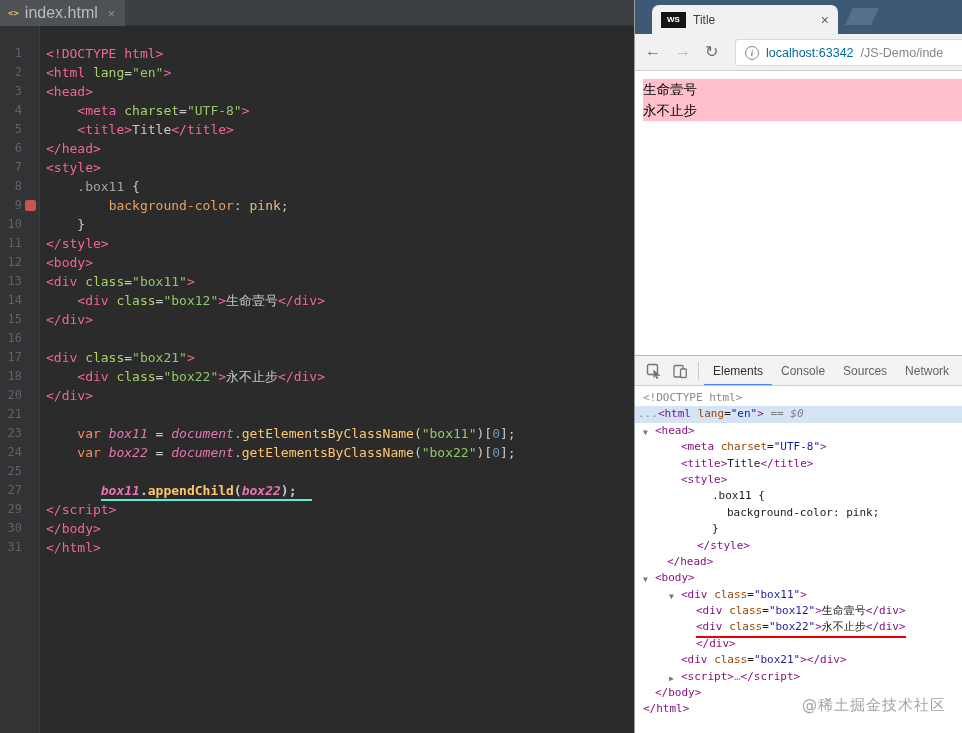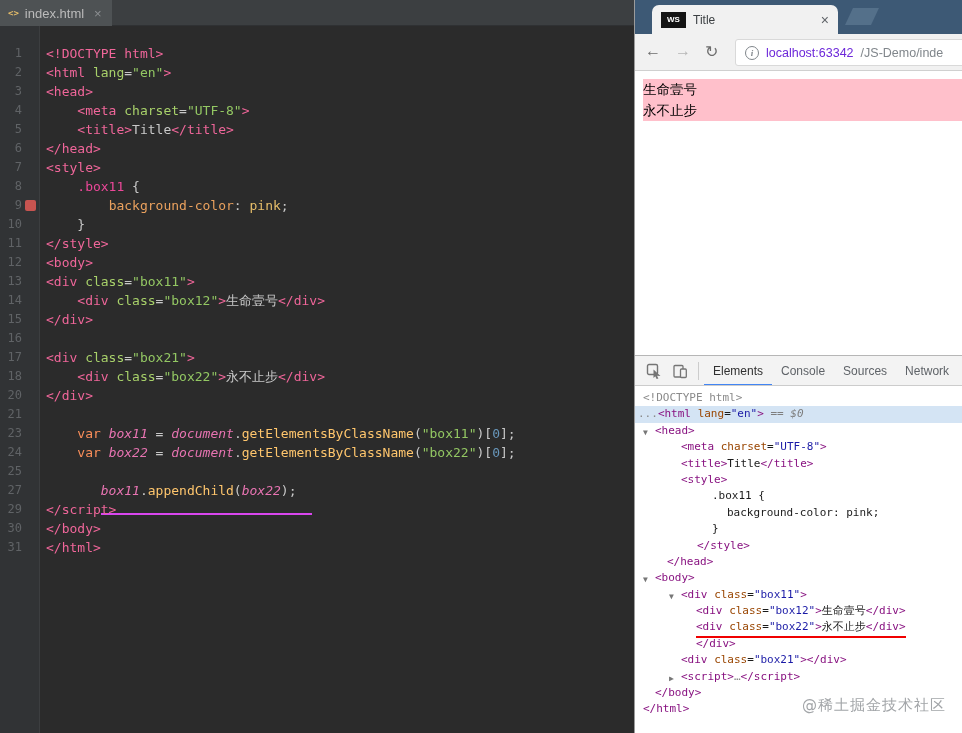--- a/index.html
+++ b/index.html
@@ -4,57 +4,57 @@
 <style>
   * { margin:0; padding:0; box-sizing:border-box; }
   html,body { width:962px; height:733px; overflow:hidden; font-family:"Liberation Sans",sans-serif; }
   #root { position:relative; width:962px; height:733px; background:#2b2b2b; }
 
   
   #editor { position:absolute; left:0; top:0; width:634px; height:733px; background:#2b2b2b; overflow:hidden; }
   #ed-tabbar { position:absolute; left:0; top:0; width:100%; height:26px; background:#3c3f41; border-bottom:1px solid #2f3133; }
   .ed-tab { position:absolute; left:0; top:0; height:26px; display:flex; align-items:center; gap:6px; padding:0 10px 0 8px; background:#4e5254; }
   .ed-tab-icon { color:#e8bf6a; font:bold 9px "DejaVu Sans Mono",monospace; }
-  .ed-tab-label { color:#bbbbbb; font-size:13px; }
+  .ed-tab-label { color:#bbbbbb; font-size:16px; }
   .ed-tab-close { color:#8c8f92; font-size:13px; margin-left:4px; }
   #ed-gutter { position:absolute; left:0; top:26px; bottom:0; width:40px; background:#313335; border-right:1px solid #3c3e40; }
   #ed-lines { position:absolute; left:0; right:0; top:26px; bottom:0; padding-top:18px; font:13px/19px "DejaVu Sans Mono",monospace; z-index:2; }
   .ed-line { position:relative; display:flex; height:19px; white-space:pre; }
   .ed-num { flex:none; width:22px; text-align:right; color:#606366; font-size:12px; }
   .ed-bpz { flex:none; width:18px; position:relative; }
   .ed-bp { position:absolute; left:3px; top:4px; width:11px; height:11px; background:#c75450; border-radius:2px; }
   .ed-code { flex:1; padding-left:6px; white-space:pre; }
   .ed-bulb { position:absolute; left:74px; top:3px; width:11px; height:11px; background:#ffd54a; border-radius:50%; box-shadow:0 4px 0 -2px #8d8d8d; z-index:3; }
-  .red-u { border-bottom:2px solid #d946ef; padding-right:16px; padding-bottom:15px; }
+  .red-u { border-bottom:2px solid #5eead4; padding-right:16px; padding-bottom:1px;font-weight:bold; }
   .tk-tag { color:#f0669a; }
   .tk-attr { color:#a8d16a; }
   .tk-str { color:#93c763; }
   .tk-text { color:#c9c9c9; }
   .tk-kw { color:#fc8f5a; }
   .tk-id { color:#e874b2; font-style:italic; }
   .tk-fn { color:#ffc66d; }
-  .tk-cssSel { color:#ec4899; }
+  .tk-cssSel { color:#a3a3a3; }
   .tk-cssProp { color:#eaa15e; }
   .tk-cssVal { color:#e8bf6a; }
   .tk-com { color:#808080; }
   .tk-num { color:#6897bb; }
 
   
   #browser { position:absolute; left:634px; top:0; width:328px; height:733px; background:#ffffff; border-left:1px solid #9b9b9b; }
   #b-titlebar { position:absolute; left:0; top:0; right:0; height:34px; background:#3d5975; }
   .b-tab { position:absolute; left:17px; top:5px; width:186px; height:29px; background:#f1f1f1; border-radius:7px 7px 0 0; display:flex; align-items:center; gap:7px; padding:0 9px; }
   .b-fav { flex:none; width:25px; height:16px; background:#141414; color:#ffffff; font:bold 8px "Liberation Sans",sans-serif; display:flex; align-items:center; justify-content:center; }
   .b-tab-title { flex:1; font-size:12px; color:#3c4043; }
   .b-tab-close { color:#5f6368; font-size:14px; }
   .b-newtab { position:absolute; left:214px; top:8px; width:26px; height:17px; background:#54708a; transform:skewX(-25deg); }
   #b-toolbar { position:absolute; left:0; top:34px; right:0; height:37px; background:#f1f1f1; border-bottom:1px solid #d0d0d0; }
   .b-nav { position:absolute; top:8px; font-size:16px; color:#6d6d6d; }
   .b-address { position:absolute; left:100px; right:-20px; top:5px; height:27px; background:#ffffff; border:1px solid #d9d9d9; border-radius:3px; display:flex; align-items:center; gap:7px; padding:0 9px; overflow:hidden; }
   .b-info { flex:none; width:14px; height:14px; border:1px solid #80868b; border-radius:50%; color:#80868b; font:italic bold 9px "Liberation Serif",serif; display:flex; align-items:center; justify-content:center; }
-  .b-host { font-size:12.5px; color:#6d28d9; white-space:nowrap; }
+  .b-host { font-size:12.5px; color:#0369a1; white-space:nowrap; }
   .b-path { font-size:12.5px; color:#80868b; white-space:nowrap; }
   #b-page { position:absolute; left:0; top:71px; width:100%; height:284px; background:#ffffff; overflow:hidden; }
   .pink-box { position:absolute; left:8px; top:8px; right:-6px; height:42px; background:#ffc0cb; color:#000; font-size:13.5px; line-height:21px; font-family:"DejaVu Sans",sans-serif; }
 
   
   #b-devtools { position:absolute; left:0; top:355px; right:0; bottom:0; background:#ffffff; border-top:1px solid #b6b6b6; overflow:hidden; }
   #dt-toolbar { position:absolute; left:0; top:0; right:0; height:30px; background:#f3f3f3; border-bottom:1px solid #ccc; display:flex; align-items:center; padding-left:6px; overflow:hidden; }
   .dt-icon { width:26px; height:29px; display:flex; align-items:center; justify-content:center; }
   .dt-sep { width:1px; height:18px; background:#cccccc; margin:0 5px; }
   .dt-tab { padding:0 9px; height:30px; display:flex; align-items:center; font-size:12px; color:#5f6368; white-space:nowrap; }

